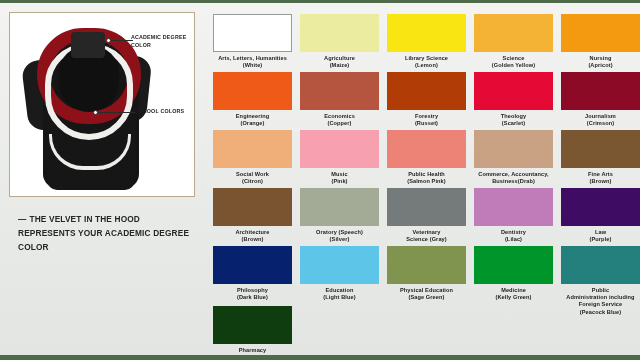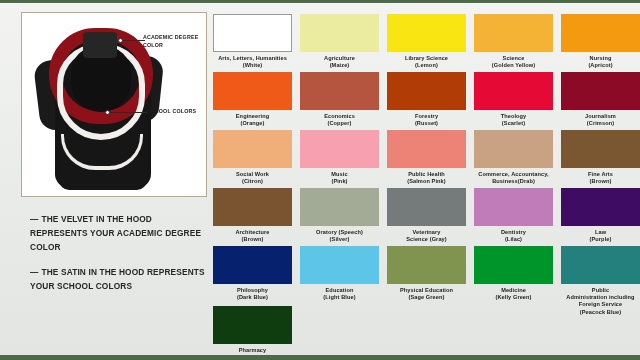--- a/index.html
+++ b/index.html
@@ -13,21 +13,21 @@
   #slide{
     position:relative;width:640px;height:360px;
     background:linear-gradient(180deg,#f3f4f2 0%,#e9ebe8 55%,#e2e5e1 100%);
     box-sizing:border-box;
     border-top:3px solid #4e6a4a;
     border-bottom:5px solid #4e6a4a;
     overflow:hidden;
   }
   
   #left-panel{
-    position:absolute;left:12px;top:3px;width:205px;height:352px;
+    position:absolute;left:0;top:3px;width:205px;height:352px;
   }
   #photo-frame{
     position:absolute;left:9px;top:6px;width:186px;height:185px;
     background:#ffffff;
     border:1px solid #b9a98c;
     box-sizing:border-box;
     padding:3px;
   }
   #photo-inner{
     position:relative;width:100%;height:100%;
@@ -169,23 +169,20 @@
         <div class="callout" id="callout-degree">ACADEMIC DEGREE
 COLOR</div>
         <div class="callout" id="callout-school">SCHOOL COLORS</div>
       </div>
     </div>
 
     <div id="bullets">
       <div class="bullet">
         <span class="dash">—</span><span>THE VELVET IN THE HOOD REPRESENTS YOUR ACADEMIC DEGREE COLOR</span>
       </div>
-      <div class="bullet">
-        <span class="dash">—</span><span>THE SATIN IN THE HOOD REPRESENTS YOUR SCHOOL COLORS</span>
-      </div>
     </div>
 
   </div>
 
   <div id="grid">
       <div class="cell" style="left: 8px; top: 8px;">
         <div class="swatch outlined" style="background: rgb(255, 255, 255);"></div>
         <div class="cap">Arts, Letters, Humanities
 (White)</div>
       </div>

